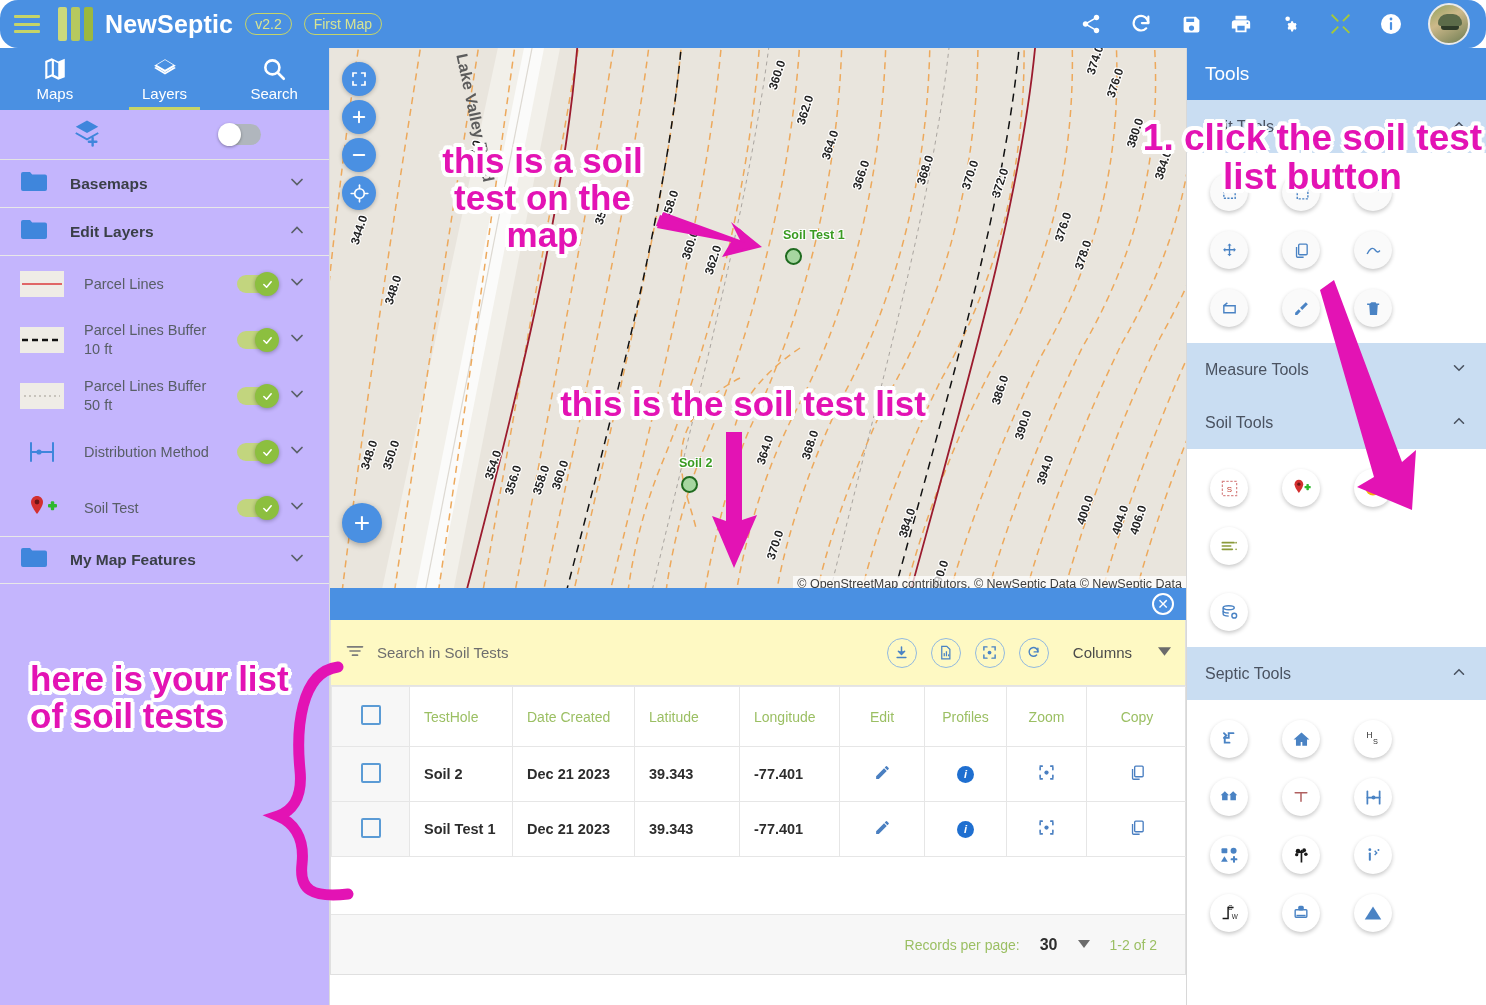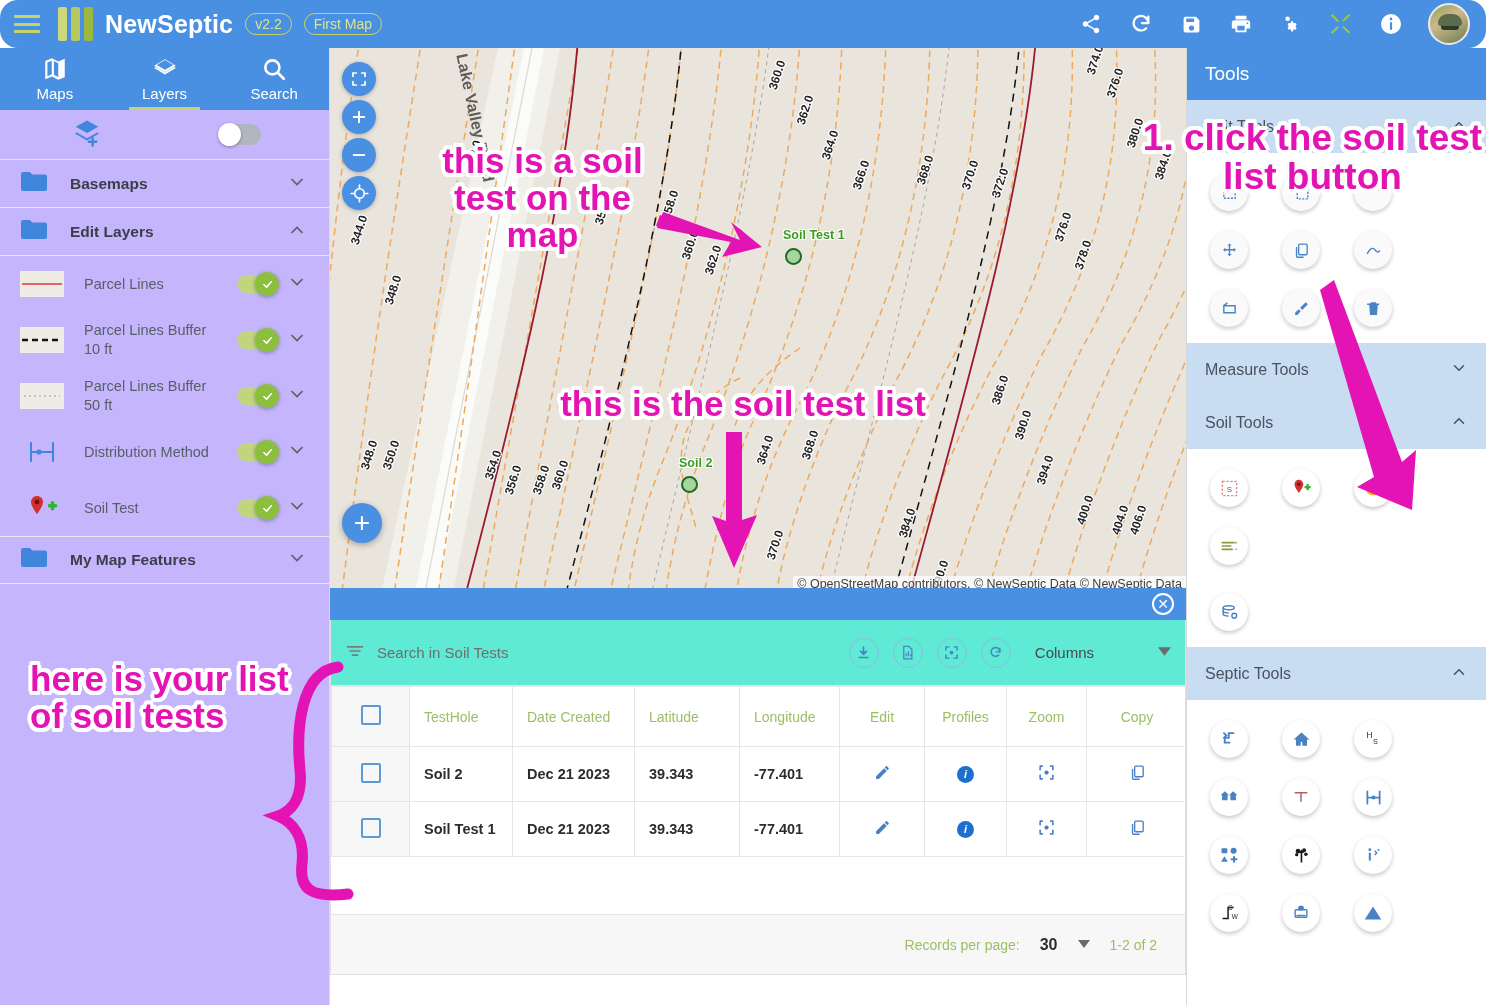--- a/index.html
+++ b/index.html
@@ -94,26 +94,26 @@
   .mapstrip { position:absolute; left:330px; top:588px; width:856px; height:32px;
     background:#4a90e2; }
   .closebtn { position:absolute; right:12px; top:5px; width:22px; height:22px; border-radius:50%;
     border:2px solid #fff; color:#fff; display:flex; align-items:center; justify-content:center;
     font-size:14px; cursor:pointer; }
 
   
   .tablepanel { position:absolute; left:330px; top:620px; width:856px; height:355px;
     background:#fff; border:1px solid #e0e0e0; border-top:none; }
   .tbar { height:66px; display:flex; align-items:center; padding:0 14px;
-    background:#5eead4; border-bottom:1px solid #e3e3e3; }
+    background:#fef9c3; border-bottom:1px solid #e3e3e3; }
   .searchbox { display:flex; align-items:center; gap:12px; color:#6e6e6e; font-size:15px; }
   .tbar-right { margin-left:auto; display:flex; align-items:center; gap:14px; }
   .rndbtn { width:30px; height:30px; border-radius:50%; border:1.5px solid #92b9e0;
     display:flex; align-items:center; justify-content:center; color:#4a83c4; cursor:pointer; }
-  .colsel { display:flex; align-items:center; gap:64px; color:#4b4b4b; font-size:15px;
+  .colsel { display:flex; align-items:center; gap:26px; color:#4b4b4b; font-size:15px;
     cursor:pointer; margin-left:10px; }
 
   table.dt { width:100%; border-collapse:collapse; table-layout:fixed; }
   table.dt th { color:#9bbf63; font-size:14px; font-weight:normal; text-align:left;
     border:1px solid #e6e6e6; height:60px; padding:0 14px; vertical-align:middle; }
   table.dt td { border:1px solid #e6e6e6; height:55px; padding:0 14px; font-size:14.5px;
     font-weight:bold; color:#2d2d2d; }
   table.dt th.c-ck, table.dt td.c-ck { width:78px; background:#f7f7f7; text-align:center;
     padding:0; }
   table.dt th.c-act, table.dt td.c-act { text-align:center; padding:0; }

